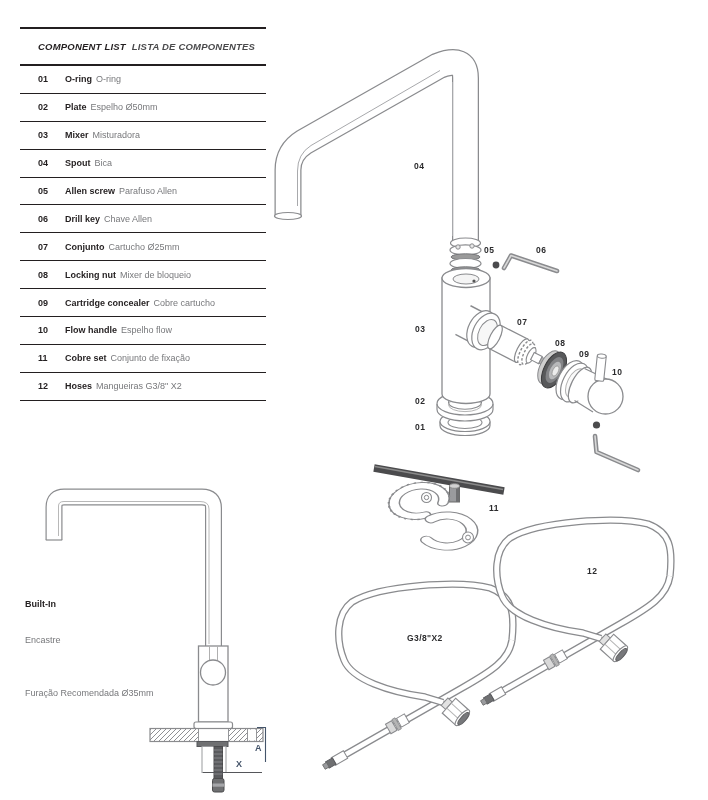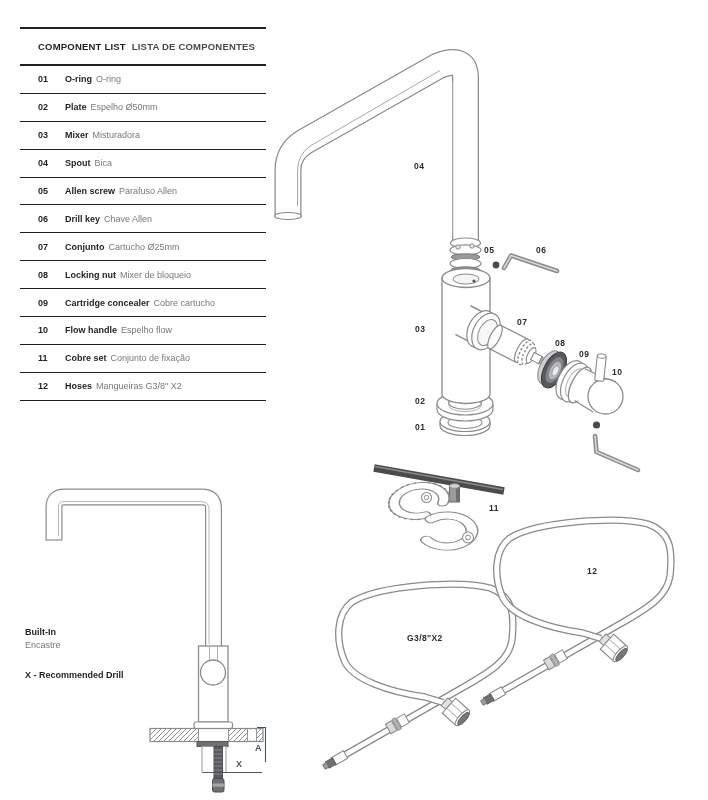--- a/index.html
+++ b/index.html
@@ -15,21 +15,21 @@
   
   .comp-list{
     position:absolute;left:20px;top:27px;width:246px;
     border-top:2px solid #231f20;
   }
   .cl-header{
     box-sizing:border-box;height:37px;
     border-bottom:2px solid #231f20;
     display:flex;align-items:center;
     padding-left:18px;
-    font-size:9.5px;letter-spacing:.2px;white-space:nowrap;
+    font-size:9.5px;letter-spacing:.2px;white-space:nowrap;font-style:italic;
   }
   .cl-header .t-en{font-weight:bold;color:#231f20;}
   .cl-header .t-pt{font-weight:bold;color:#4a4a4c;margin-left:6px;}
   .cl-row{
     box-sizing:border-box;height:27.9px;
     border-bottom:1.5px solid #231f20;
     display:flex;align-items:center;
     padding-left:18px;font-size:9px;white-space:nowrap;
   }
   .cl-num{font-weight:bold;width:27px;flex:0 0 27px;}
@@ -38,25 +38,25 @@
 
   
   .plabel{
     position:absolute;font-size:8.5px;font-weight:bold;color:#2b2b2d;
     letter-spacing:.4px;white-space:nowrap;
   }
   .plabel.dim{color:#44546a;font-size:9px;}
 
   
   .install-note{
-    position:absolute;left:25px;top:626px;width:190px;
+    position:absolute;left:25px;top:598px;width:190px;
     font-size:9px;line-height:12.5px;
   }
   .install-note .b{font-weight:bold;color:#231f20;}
-  .install-note .g{color:#77787b;}
+  .install-note .g{color:#77787b;margin-top:23px;}
   .install-note .gap{height:18px;}
 </style>
 </head>
 <body>
 
 <div class="stage">
 
   <svg class="art" viewBox="0 0 708 800">
     <defs>
       <pattern id="hatch" patternUnits="userSpaceOnUse" width="5" height="5">
@@ -341,16 +341,16 @@
   <span class="plabel" style="left:489px;top:503px">11</span>
   <span class="plabel" style="left:587px;top:566px">12</span>
   <span class="plabel" style="left:407px;top:633px">G3/8"X2</span>
   <span class="plabel dim" style="left:255px;top:743px">A</span>
   <span class="plabel dim" style="left:236px;top:759px">X</span>
 
   <div class="install-note">
     <div class="b">Built-In</div>
     <div class="g">Encastre</div>
     <div class="gap"></div>
-    <div class="b">X - Recommended Drill</div>
+    <div class="g">Furação Recomendada Ø35mm</div>
   </div>
 
 </div>
 
 </body></html>

